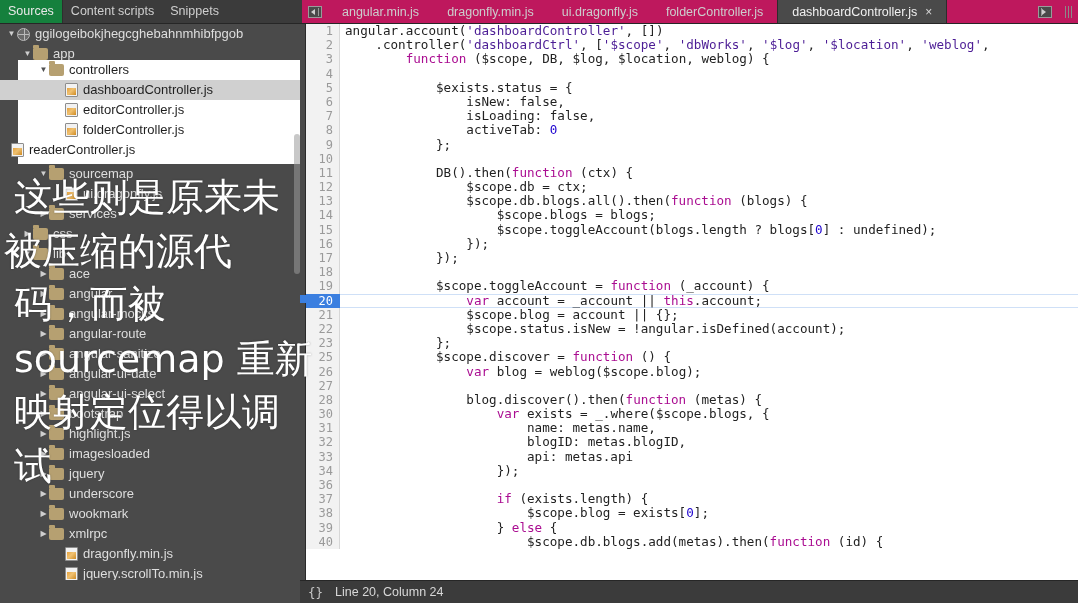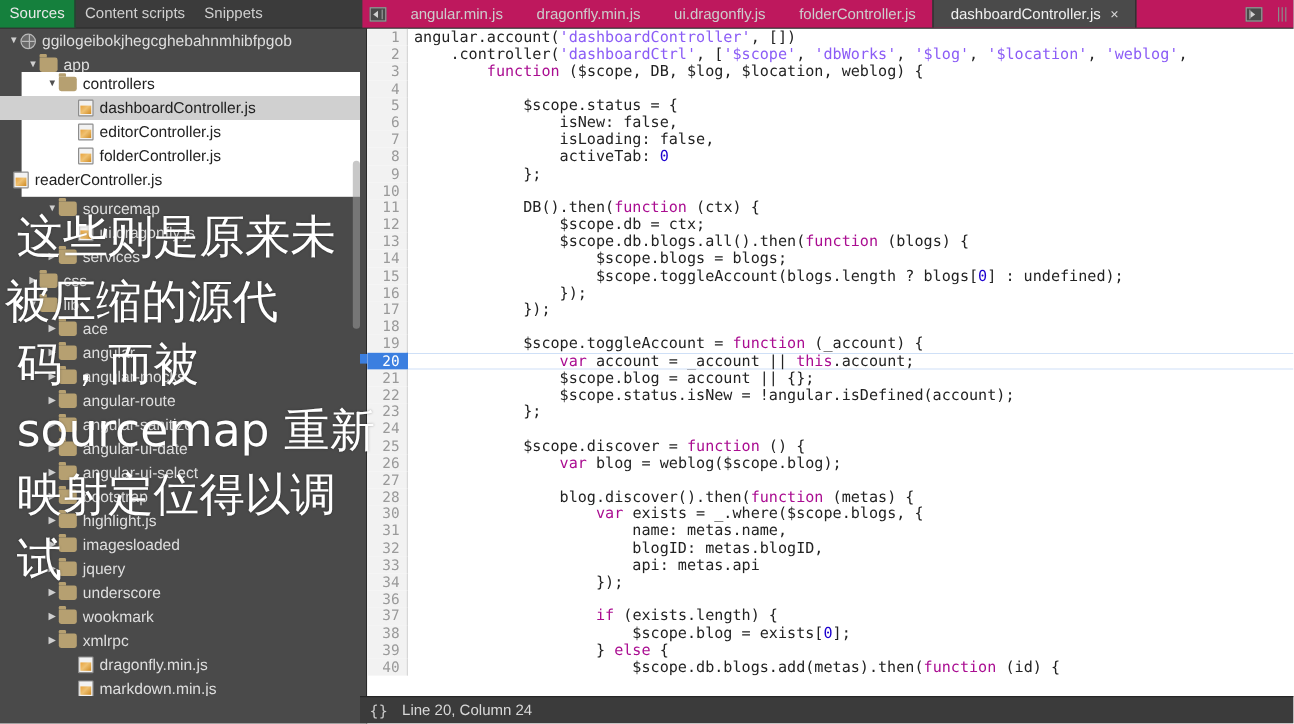--- a/index.html
+++ b/index.html
@@ -320,21 +320,21 @@
   }
   .ctext {
     flex: 1 1 auto;
     padding-left: 5px;
     color: #222222;
     overflow: hidden;
   }
   .cline.hl .ctext {
     box-shadow: inset 0 1px 0 #cfe0f7, inset 0 -1px 0 #cfe0f7;
   }
-  .tk-str { color: #8b5cf6; }
+  .tk-str { color: #4c1d95; }
   .tk-kw  { color: #aa0d91; }
   .tk-num { color: #1c00cf; }
   .tk-plain { color: #222222; }
 
   
   .statusbar {
     position: absolute;
     left: 300px; top: 580px;
     width: 778px; height: 23px;
     background: #3b3b3b;
@@ -559,20 +559,25 @@
           <span class="lbl">xmlrpc</span>
         </div>
         <div class="row" style="padding-left: 54px;">
           <span class="arrow none">&nbsp;</span>
           <span class="file-ico"></span>
           <span class="lbl">dragonfly.min.js</span>
         </div>
         <div class="row" style="padding-left: 54px;">
           <span class="arrow none">&nbsp;</span>
           <span class="file-ico"></span>
+          <span class="lbl">jquery.scrollTo.min.js</span>
+        </div>
+        <div class="row" style="padding-left: 54px;">
+          <span class="arrow none">&nbsp;</span>
+          <span class="file-ico"></span>
           <span class="lbl">markdown.min.js</span>
         </div>
       </div>
     <div class="white-panel"></div>
     <div class="white-rows" id="tree-white">
         <div class="row" style="padding-left: 38px;">
           <span class="arrow">▼</span>
           <span class="folder-ico"></span>
           <span class="lbl">controllers</span>
         </div>
@@ -605,40 +610,39 @@
   <div class="divider">
     <div class="dv-mark"></div>
   </div>
 
   <div class="editor">
     <div class="code-area" id="code-area">
         <div class="cline"><div class="gutter">1</div><div class="ctext"><span class="tk-plain">angular.account(</span><span class="tk-str">'dashboardController'</span><span class="tk-plain">, [])</span></div></div>
         <div class="cline"><div class="gutter">2</div><div class="ctext"><span class="tk-plain">    .controller(</span><span class="tk-str">'dashboardCtrl'</span><span class="tk-plain">, [</span><span class="tk-str">'$scope'</span><span class="tk-plain">, </span><span class="tk-str">'dbWorks'</span><span class="tk-plain">, </span><span class="tk-str">'$log'</span><span class="tk-plain">, </span><span class="tk-str">'$location'</span><span class="tk-plain">, </span><span class="tk-str">'weblog'</span><span class="tk-plain">,</span></div></div>
         <div class="cline"><div class="gutter">3</div><div class="ctext"><span class="tk-plain">        </span><span class="tk-kw">function</span><span class="tk-plain"> ($scope, DB, $log, $location, weblog) {</span></div></div>
         <div class="cline"><div class="gutter">4</div><div class="ctext"><span class="tk-plain"></span></div></div>
-        <div class="cline"><div class="gutter">5</div><div class="ctext"><span class="tk-plain">            $scope.status = {</span></div></div>
+        <div class="cline"><div class="gutter">5</div><div class="ctext"><span class="tk-plain">            $exists.status = {</span></div></div>
         <div class="cline"><div class="gutter">6</div><div class="ctext"><span class="tk-plain">                isNew: false,</span></div></div>
         <div class="cline"><div class="gutter">7</div><div class="ctext"><span class="tk-plain">                isLoading: false,</span></div></div>
         <div class="cline"><div class="gutter">8</div><div class="ctext"><span class="tk-plain">                activeTab: </span><span class="tk-num">0</span></div></div>
         <div class="cline"><div class="gutter">9</div><div class="ctext"><span class="tk-plain">            };</span></div></div>
         <div class="cline"><div class="gutter">10</div><div class="ctext"><span class="tk-plain"></span></div></div>
         <div class="cline"><div class="gutter">11</div><div class="ctext"><span class="tk-plain">            DB().then(</span><span class="tk-kw">function</span><span class="tk-plain"> (ctx) {</span></div></div>
         <div class="cline"><div class="gutter">12</div><div class="ctext"><span class="tk-plain">                $scope.db = ctx;</span></div></div>
         <div class="cline"><div class="gutter">13</div><div class="ctext"><span class="tk-plain">                $scope.db.blogs.all().then(</span><span class="tk-kw">function</span><span class="tk-plain"> (blogs) {</span></div></div>
         <div class="cline"><div class="gutter">14</div><div class="ctext"><span class="tk-plain">                    $scope.blogs = blogs;</span></div></div>
         <div class="cline"><div class="gutter">15</div><div class="ctext"><span class="tk-plain">                    $scope.toggleAccount(blogs.length ? blogs[</span><span class="tk-num">0</span><span class="tk-plain">] : undefined);</span></div></div>
         <div class="cline"><div class="gutter">16</div><div class="ctext"><span class="tk-plain">                });</span></div></div>
         <div class="cline"><div class="gutter">17</div><div class="ctext"><span class="tk-plain">            });</span></div></div>
         <div class="cline"><div class="gutter">18</div><div class="ctext"><span class="tk-plain"></span></div></div>
         <div class="cline"><div class="gutter">19</div><div class="ctext"><span class="tk-plain">            $scope.toggleAccount = </span><span class="tk-kw">function</span><span class="tk-plain"> (_account) {</span></div></div>
         <div class="cline hl"><div class="gutter">20</div><div class="ctext"><span class="tk-plain">                </span><span class="tk-kw">var</span><span class="tk-plain"> account = _account || </span><span class="tk-kw">this</span><span class="tk-plain">.account;</span></div></div>
         <div class="cline"><div class="gutter">21</div><div class="ctext"><span class="tk-plain">                $scope.blog = account || {};</span></div></div>
         <div class="cline"><div class="gutter">22</div><div class="ctext"><span class="tk-plain">                $scope.status.isNew = !angular.isDefined(account);</span></div></div>
         <div class="cline"><div class="gutter">23</div><div class="ctext"><span class="tk-plain">            };</span></div></div>
-        <div class="cline"><div class="gutter">24</div><div class="ctext"><span class="tk-plain"></span></div></div>
         <div class="cline"><div class="gutter">25</div><div class="ctext"><span class="tk-plain">            $scope.discover = </span><span class="tk-kw">function</span><span class="tk-plain"> () {</span></div></div>
         <div class="cline"><div class="gutter">26</div><div class="ctext"><span class="tk-plain">                </span><span class="tk-kw">var</span><span class="tk-plain"> blog = weblog($scope.blog);</span></div></div>
         <div class="cline"><div class="gutter">27</div><div class="ctext"><span class="tk-plain"></span></div></div>
         <div class="cline"><div class="gutter">28</div><div class="ctext"><span class="tk-plain">                blog.discover().then(</span><span class="tk-kw">function</span><span class="tk-plain"> (metas) {</span></div></div>
         <div class="cline"><div class="gutter">30</div><div class="ctext"><span class="tk-plain">                    </span><span class="tk-kw">var</span><span class="tk-plain"> exists = _.where($scope.blogs, {</span></div></div>
         <div class="cline"><div class="gutter">31</div><div class="ctext"><span class="tk-plain">                        name: metas.name,</span></div></div>
         <div class="cline"><div class="gutter">32</div><div class="ctext"><span class="tk-plain">                        blogID: metas.blogID,</span></div></div>
         <div class="cline"><div class="gutter">33</div><div class="ctext"><span class="tk-plain">                        api: metas.api</span></div></div>
         <div class="cline"><div class="gutter">34</div><div class="ctext"><span class="tk-plain">                    });</span></div></div>
         <div class="cline"><div class="gutter">36</div><div class="ctext"><span class="tk-plain"></span></div></div>

